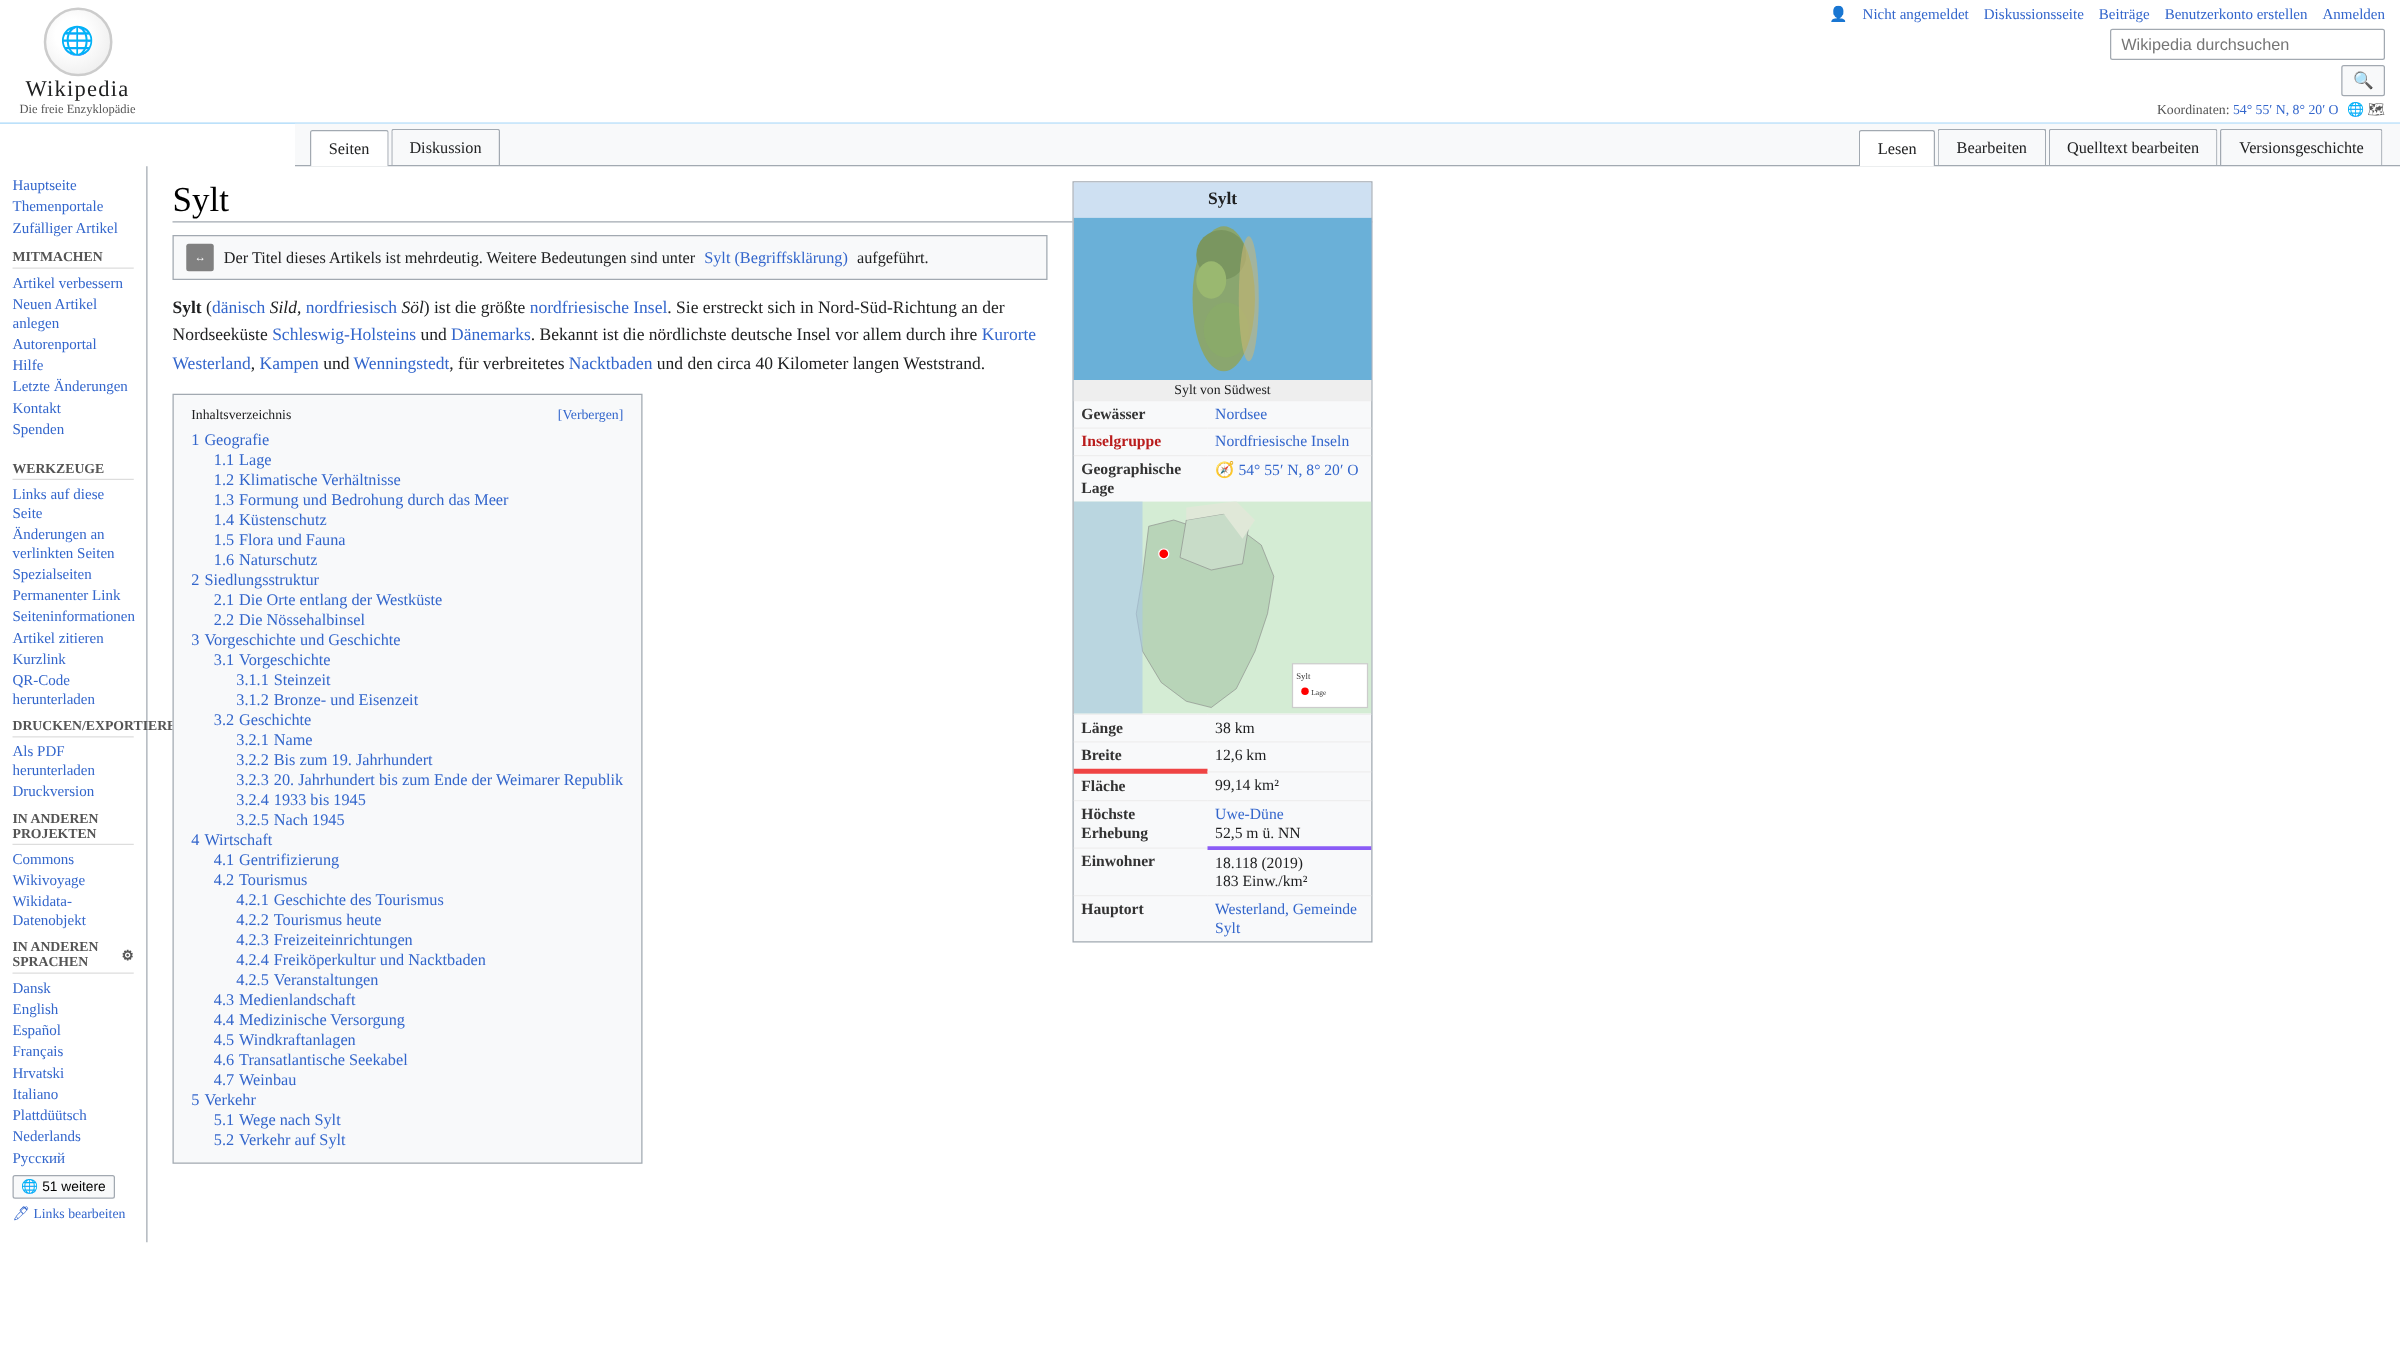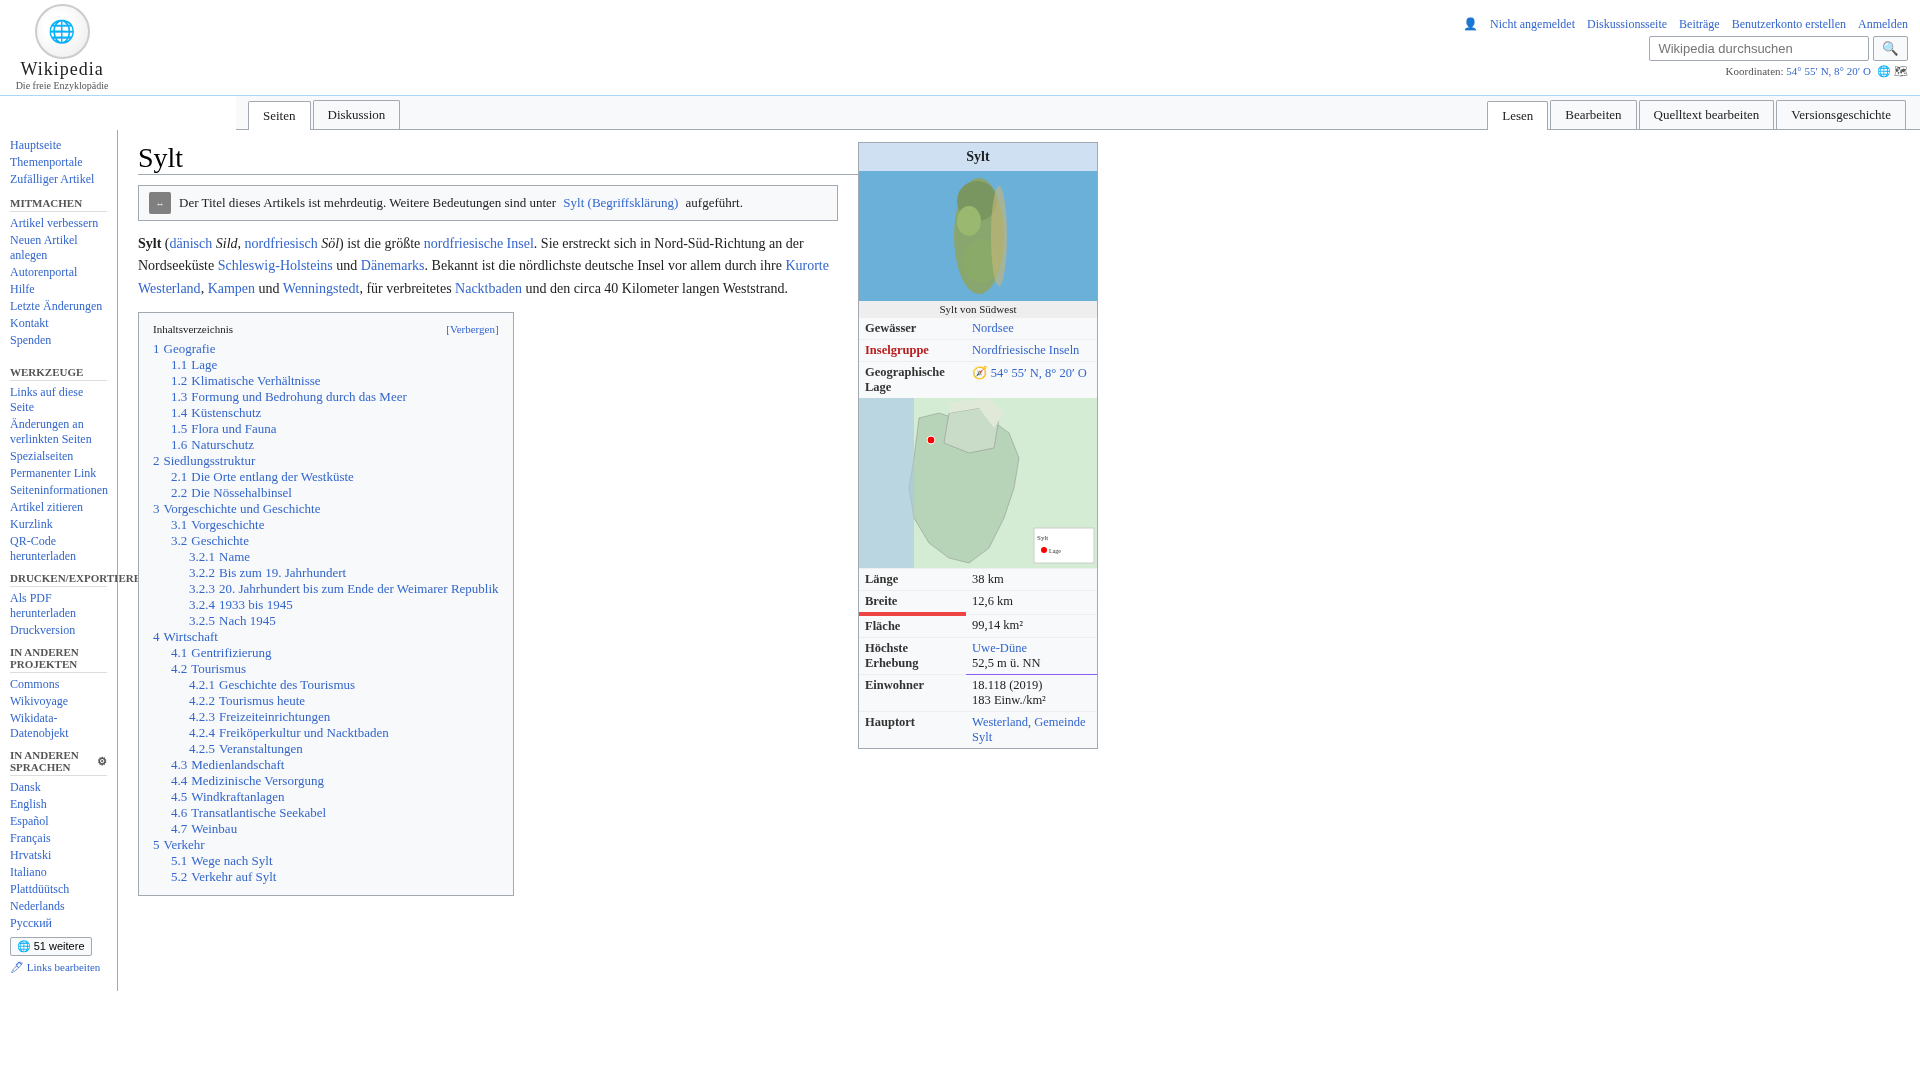--- a/index.html
+++ b/index.html
@@ -8,21 +8,21 @@
 
     
     #header { display: flex; align-items: center; justify-content: space-between; padding: 4px 12px; border-bottom: 1px solid #a7d7f9; background: #fff; }
     #header-left { display: flex; align-items: center; gap: 10px; }
     #logo-area { display: flex; flex-direction: column; align-items: center; width: 100px; }
     #logo-circle { width: 55px; height: 55px; border-radius: 50%; background: radial-gradient(circle at 40% 40%, #fff 30%, #e8e8e8 100%); border: 2px solid #ccc; display: flex; align-items: center; justify-content: center; font-size: 22px; }
     #logo-text { font-size: 18px; font-family: 'Linux Libertine', serif; letter-spacing: 1px; }
     #logo-sub { font-size: 10px; color: #555; }
     #header-right { display: flex; flex-direction: column; align-items: flex-end; gap: 4px; }
     #user-bar { display: flex; gap: 12px; font-size: 12px; color: #555; }
-    #search-bar { display: flex; align-items: flex-start; gap: 4px; }
+    #search-bar { display: flex; align-items: flex-end; gap: 4px; flex-direction: column; }
     #search-input { width: 220px; padding: 4px 8px; border: 1px solid #a2a9b1; font-size: 13px; border-radius: 2px; }
     #search-button { padding: 4px 8px; background: #f8f9fa; border: 1px solid #a2a9b1; cursor: pointer; border-radius: 2px; }
     #coords-bar { font-size: 11px; color: #555; text-align: right; }
 
     
     #tabs { display: flex; align-items: flex-end; padding: 0 12px; border-bottom: 1px solid #a2a9b1; background: #f8f9fa; margin-left: 118px; }
     #tabs .tab { padding: 6px 14px; font-size: 13px; border: 1px solid #a2a9b1; border-bottom: none; background: #f8f9fa; cursor: pointer; margin-right: 2px; margin-top: 4px; border-radius: 2px 2px 0 0; }
     #tabs .tab.active { background: #fff; border-bottom: 1px solid #fff; position: relative; bottom: -1px; }
 
     
@@ -246,21 +246,21 @@
         <tr>
           <td style="padding:3px 6px;border-top:4px solid #ef4444;font-weight:bold;color:#333;vertical-align:top;">Fläche</td>
           <td style="padding:3px 6px;border-top:1px solid #eee;vertical-align:top;">99,14 km²</td>
         </tr>
         <tr>
           <td style="padding:3px 6px;border-top:1px solid #eee;font-weight:bold;color:#333;vertical-align:top;">Höchste Erhebung</td>
           <td style="padding:3px 6px;border-top:1px solid #eee;vertical-align:top;"><a href="#">Uwe-Düne</a><br>52,5 m ü. NN</td>
         </tr>
         <tr>
           <td style="padding:3px 6px;border-top:1px solid #eee;font-weight:bold;color:#333;vertical-align:top;">Einwohner</td>
-          <td style="padding:3px 6px;border-top:1px solid #8b5cf6;vertical-align:top;">18.118 (2019)<br>183 Einw./km²</td>
+          <td style="padding:3px 6px;border-top:3px solid #8b5cf6;vertical-align:top;">18.118 (2019)<br>183 Einw./km²</td>
         </tr>
         <tr>
           <td style="padding:3px 6px;border-top:1px solid #eee;font-weight:bold;color:#333;vertical-align:top;">Hauptort</td>
           <td style="padding:3px 6px;border-top:1px solid #eee;vertical-align:top;"><a href="#">Westerland, Gemeinde Sylt</a></td>
         </tr>
       </tbody>
         </table>
     </div>
 
     <h1 id="page-title" style="font-family:'Linux Libertine','Georgia',serif;font-size:28px;font-weight:normal;border-bottom:1px solid #a2a9b1;margin-bottom:10px;color:#000;">Sylt</h1>
@@ -296,20 +296,24 @@
         </li>
         <li><a href="#"><span style="margin-right:4px;">2</span>Siedlungsstruktur</a>
           <ol style="list-style:none;padding-left:18px;">
             <li><a href="#"><span style="margin-right:4px;">2.1</span>Die Orte entlang der Westküste</a></li>
             <li><a href="#"><span style="margin-right:4px;">2.2</span>Die Nössehalbinsel</a></li>
           </ol>
         </li>
         <li><a href="#"><span style="margin-right:4px;">3</span>Vorgeschichte und Geschichte</a>
           <ol style="list-style:none;padding-left:18px;">
             <li><a href="#"><span style="margin-right:4px;">3.1</span>Vorgeschichte</a>
+              <ol style="list-style:none;padding-left:18px;">
+                <li><a href="#"><span style="margin-right:4px;">3.1.1</span>Steinzeit</a></li>
+                <li><a href="#"><span style="margin-right:4px;">3.1.2</span>Bronze- und Eisenzeit</a></li>
+              </ol>
             </li>
             <li><a href="#"><span style="margin-right:4px;">3.2</span>Geschichte</a>
               <ol style="list-style:none;padding-left:18px;">
                 <li><a href="#"><span style="margin-right:4px;">3.2.1</span>Name</a></li>
                 <li><a href="#"><span style="margin-right:4px;">3.2.2</span>Bis zum 19. Jahrhundert</a></li>
                 <li><a href="#"><span style="margin-right:4px;">3.2.3</span>20. Jahrhundert bis zum Ende der Weimarer Republik</a></li>
                 <li><a href="#"><span style="margin-right:4px;">3.2.4</span>1933 bis 1945</a></li>
                 <li><a href="#"><span style="margin-right:4px;">3.2.5</span>Nach 1945</a></li>
               </ol>
             </li>

